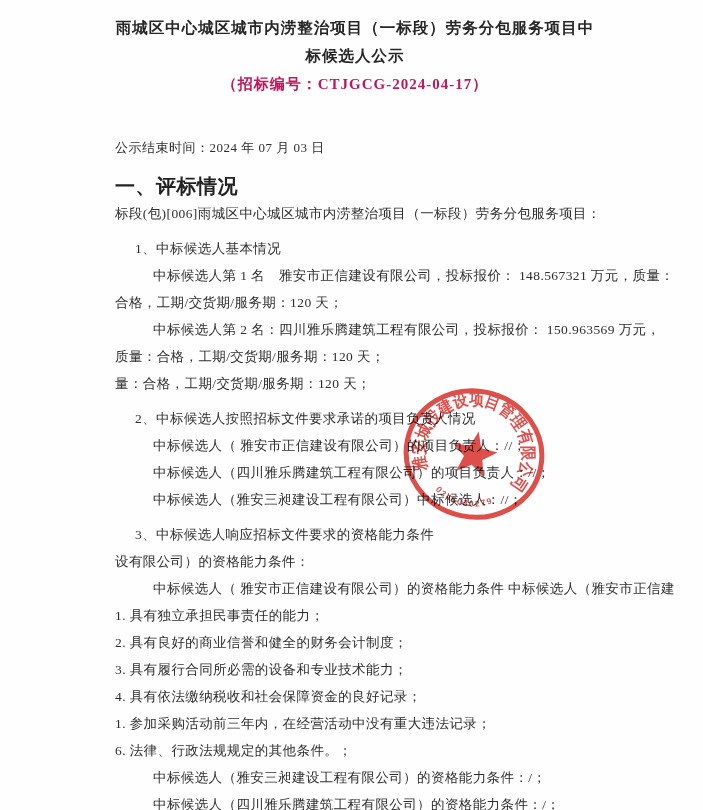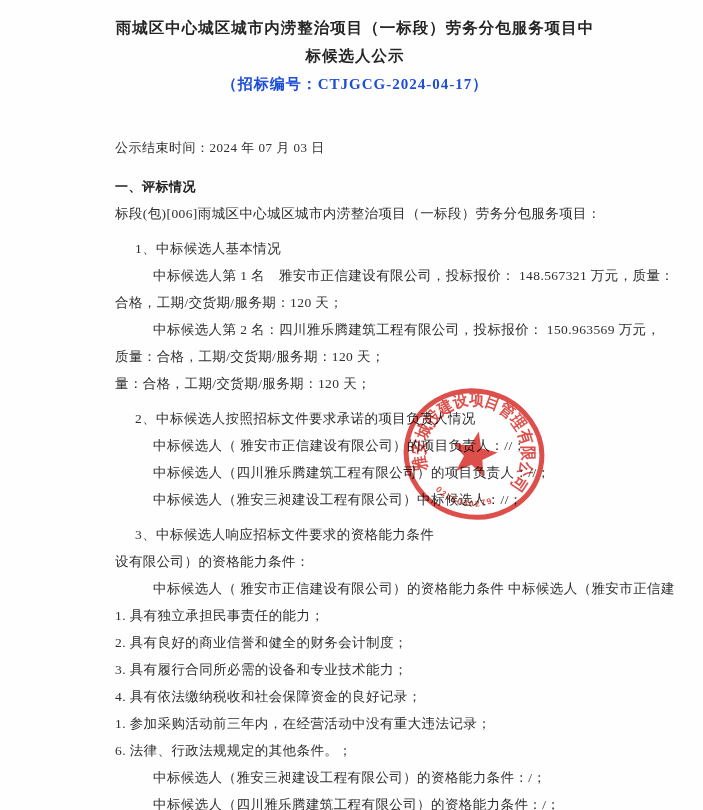--- a/index.html
+++ b/index.html
@@ -22,31 +22,31 @@
     letter-spacing:1px;
     color:#262626;
   }
   .subtitle{
     margin:0;
     font-size:15px;
     font-weight:bold;
     text-align:center;
     line-height:28px;
     letter-spacing:1px;
-    color:#1d4ed8;
+    color:#be185d;
   }
   .meta{
     margin:36px 0 12px 0;
     font-size:13px;
     line-height:27px;
     letter-spacing:0.5px;
   }
   .section-heading{
     margin:0;
-    font-size:13px;
+    font-size:20px;
     font-weight:bold;
     line-height:27px;
     letter-spacing:0.5px;
     color:#222;
   }
   .body{ margin:0; }
   .para{
     margin:0;
     font-size:13.5px;
     line-height:27px;

